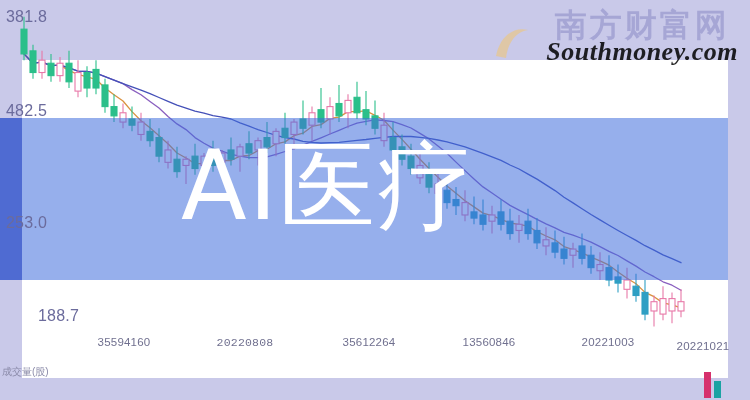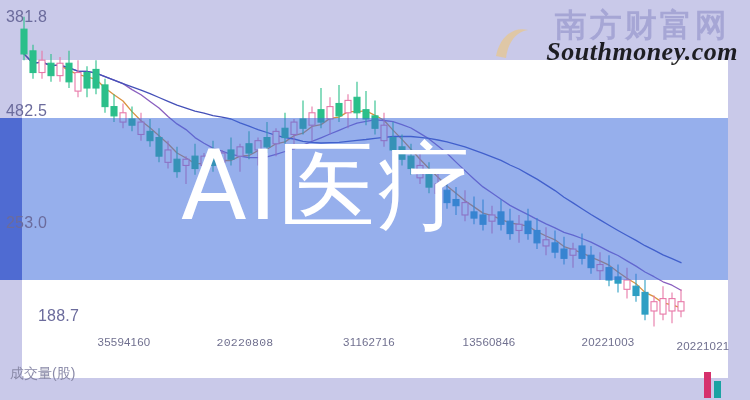--- a/index.html
+++ b/index.html
@@ -41,22 +41,22 @@
     font-size:16px;color:#6b6b9c;
     letter-spacing:.2px;white-space:nowrap;
   }
   .xlab{
     position:absolute;
     font-size:11.5px;color:#70708f;
     letter-spacing:.2px;white-space:nowrap;
     transform:translateX(-50%);
   }
   #vol-axis-label{
-    position:absolute;left:10px;top:365px;
-    font-size:14px;color:#8a8aa8;white-space:nowrap;
+    position:absolute;left:2px;top:365px;
+    font-size:10px;color:#8a8aa8;white-space:nowrap;
   }
 
   
   #overlay-title{
     position:absolute;left:0;top:138px;width:656px;
     text-align:center;
     font-size:96px;line-height:96px;font-weight:400;
     color:#ffffff;
     letter-spacing:2px;
     font-family:"DejaVu Sans","Liberation Sans",sans-serif;
@@ -262,21 +262,21 @@
   <div class="layer" id="blue-overlay"></div>
   <div class="layer" id="blue-overlay-left"></div>
 
   <div class="ylab" id="ylab0" style="left:6px;top:8px;">381.8</div>
   <div class="ylab" id="ylab1" style="left:6px;top:102px;">482.5</div>
   <div class="ylab" id="ylab2" style="left:6px;top:214px;">253.0</div>
   <div class="ylab" id="ylab3" style="left:6px;top:307px;margin-left:32px;">188.7</div>
 
   <div class="xlab" style="left:124px;top:336px;">35594160</div>
   <div class="xlab" style="left:245px;top:336px;font-family:Liberation Mono, monospace;">20220808</div>
-  <div class="xlab" style="left:369px;top:336px;">31162716</div>
+  <div class="xlab" style="left:369px;top:336px;">35612264</div>
   <div class="xlab" style="left:489px;top:336px;">13560846</div>
   <div class="xlab" style="left:608px;top:336px;text-align:right;">20221003</div>
   <div class="xlab" style="left:703px;top:340px;">20221021</div>
 
   <div id="vol-axis-label">成交量(股)</div>
 
   <div id="overlay-title">AI医疗</div>
 
   <div id="watermark">
     <div id="wm-cn">南方财富网</div>

